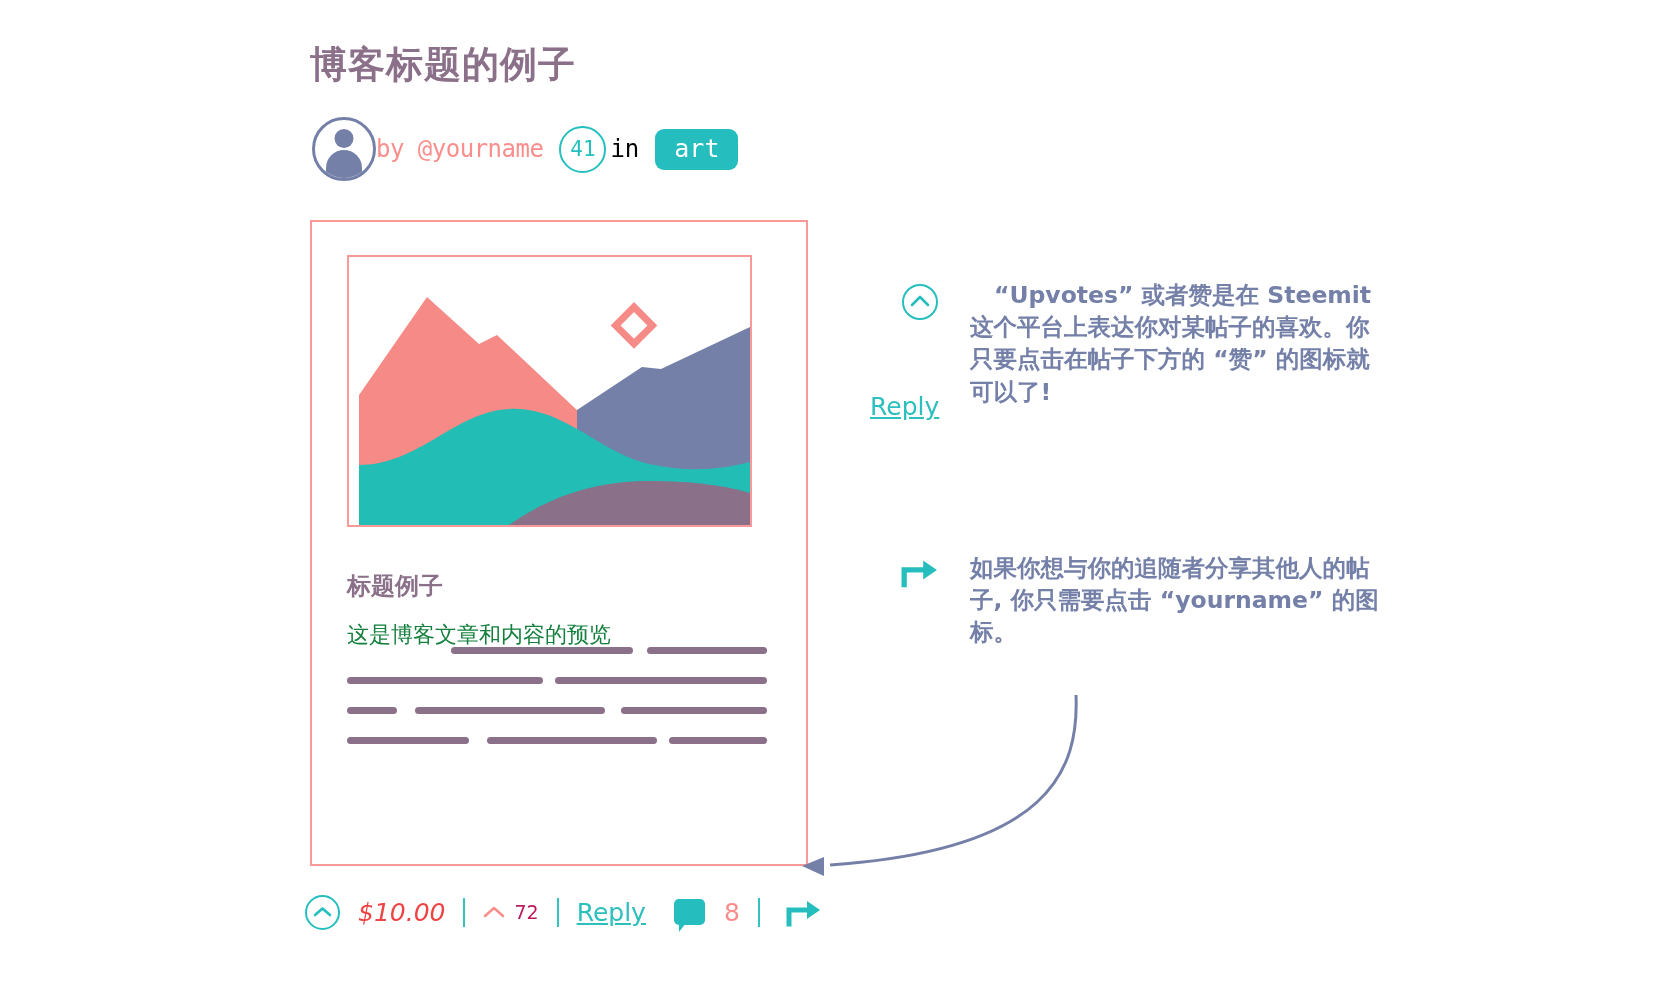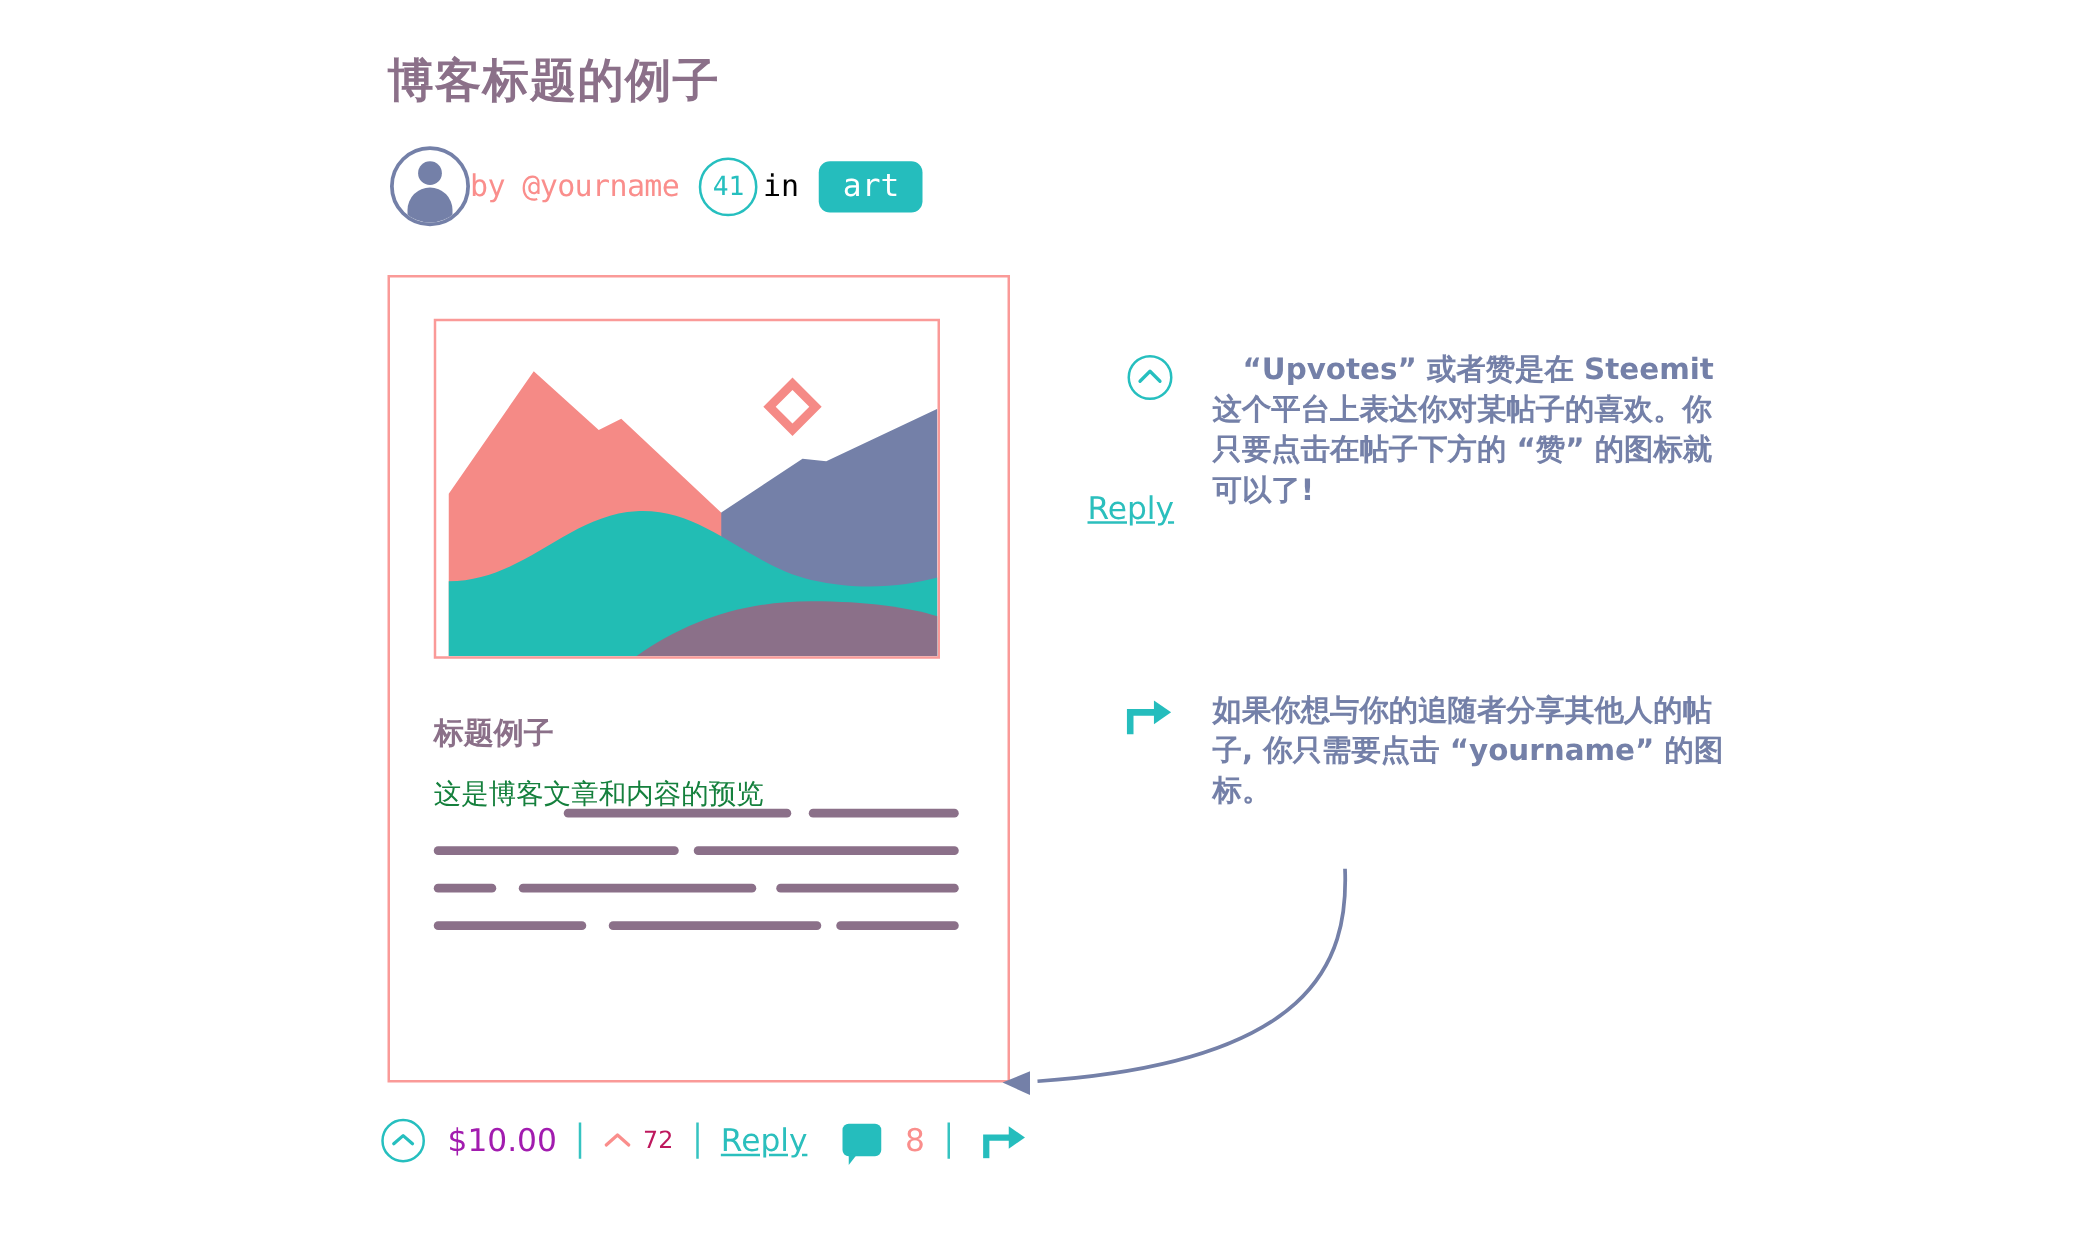--- a/index.html
+++ b/index.html
@@ -177,21 +177,22 @@
     border: 2px solid #26bfbf;
     box-sizing: border-box;
     display: flex;
     align-items: center;
     justify-content: center;
     flex: 0 0 auto;
   }
   #payout {
     margin-left: 18px;
     font-size: 25px;
-    color: #a21caf;
+    color: #ef4444;
+    font-style: italic;
   }
   .divider {
     width: 2px;
     height: 29px;
     background: #35c3c1;
     margin: 0 18px;
     flex: 0 0 auto;
   }
   #vote-count {
     font-size: 19px;

